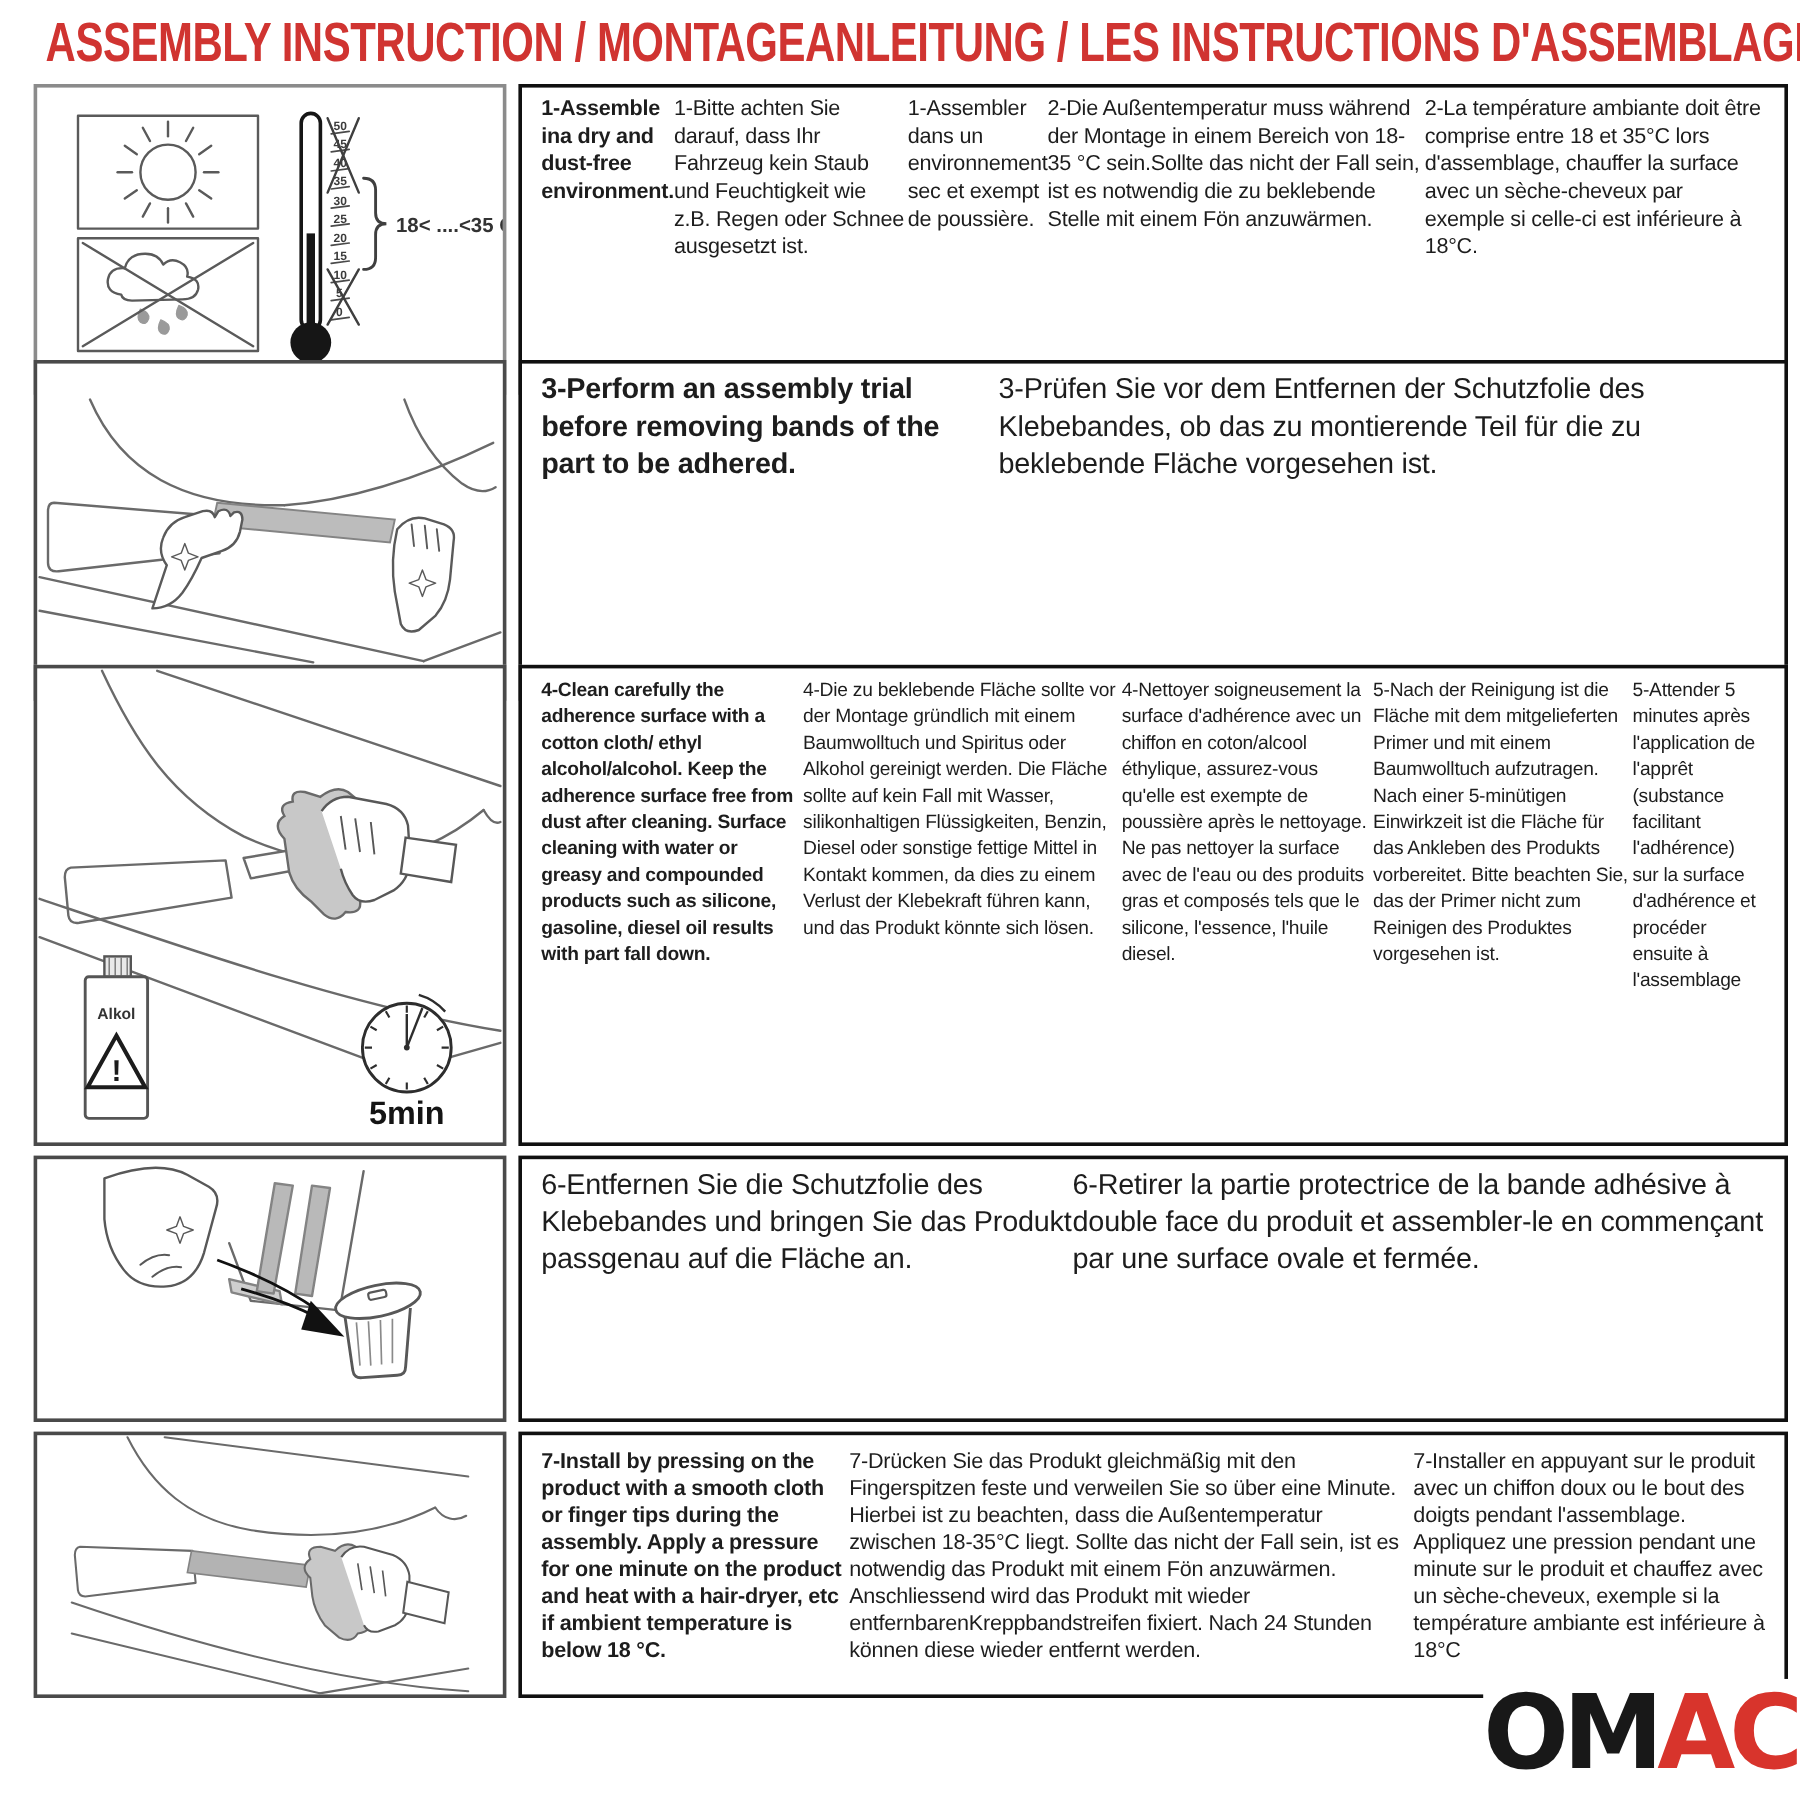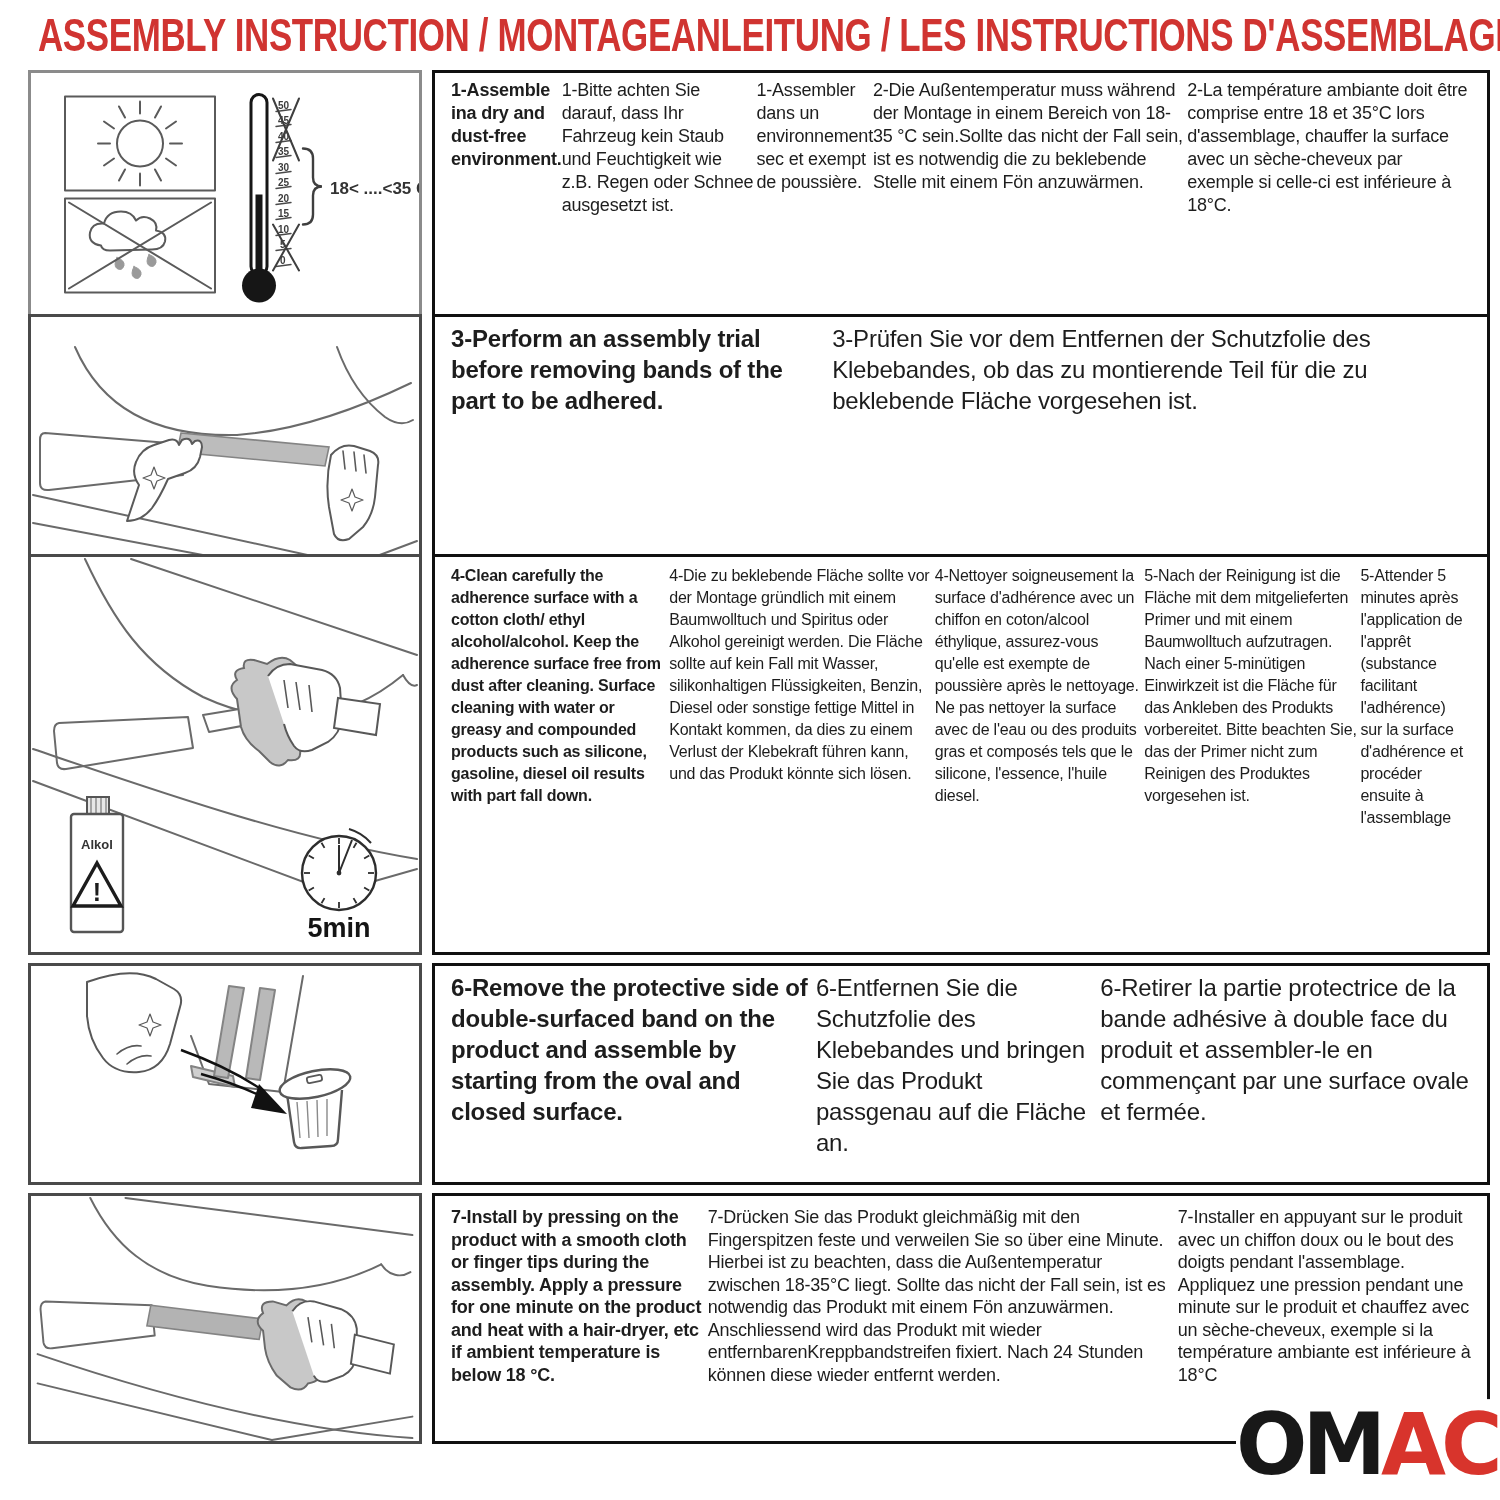--- a/index.html
+++ b/index.html
@@ -117,21 +117,21 @@
     </div>
     <div class="textbox txt-sm">
       <p class="b">1-Assemble ina dry and dust-free environment.</p>
       <p>1-Bitte achten Sie darauf, dass Ihr Fahrzeug kein Staub und Feuchtigkeit wie z.B. Regen oder Schnee ausgesetzt ist.</p>
       <p>1-Assembler dans un environnement sec et exempt de poussière.</p>
       <p>2-Die Außentemperatur muss während der Montage in einem Bereich von 18-35 °C  sein.Sollte das nicht der Fall sein, ist es notwendig die zu beklebende Stelle mit einem Fön anzuwärmen.</p>
       <p>2-La température ambiante doit être comprise entre 18 et 35°C lors d'assemblage, chauffer la surface avec un sèche-cheveux par exemple si celle-ci est inférieure à 18°C.</p>
     </div>
   </section>
 
-  <section class="row" style="top:314px;height:284px">
+  <section class="row" style="top:300px;height:284px">
     <div class="imgbox">
       <svg viewBox="0 0 388 222">
         <g stroke="#6a6a6a" stroke-width="2" fill="none" stroke-linecap="round" stroke-linejoin="round">
           <path d="M44,2 C70,62 122,92 206,90"></path>
           <path d="M206,90 C262,86 322,66 380,38"></path>
           <path d="M306,2 C316,30 332,55 354,72 C364,79 374,80 382,75"></path>
           <path d="M14,88 Q9,88 9,95 L9,138 Q9,146 18,145 L152,130 L150,99 Z"></path>
           <path d="M2,150 L322,220"></path>
           <path d="M2,178 L230,221"></path>
           <path d="M322,220 L386,196"></path>
@@ -233,27 +233,26 @@
           </g>
         </g>
         <g>
           <path d="M150,84 Q200,102 234,126" fill="none" stroke="#111" stroke-width="2.4"></path>
           <path d="M170,108 Q206,118 234,132" fill="none" stroke="#111" stroke-width="2.4"></path>
           <polygon points="256,148 228,118 220,142" fill="#111"></polygon>
         </g>
       </svg>
     </div>
     <div class="textbox txt-lg center">
-      <p class="b">6-Remove the protective side of double-surfaced band on the product and assemble by starting from the oval and closed surface.</p>
       <p>6-Entfernen Sie die Schutzfolie des Klebebandes und bringen Sie das Produkt passgenau auf die Fläche an.</p>
       <p>6-Retirer la partie protectrice de la bande adhésive à double face du produit et assembler-le en commençant par une surface ovale et fermée.</p>
     </div>
   </section>
 
-  <section class="row" style="top:1193px;height:251px">
+  <section class="row" style="top:1193px;height:222px">
     <div class="imgbox">
       <svg viewBox="0 0 388 251">
         <g stroke="#6a6a6a" stroke-width="2" fill="none" stroke-linecap="round" stroke-linejoin="round">
           <path d="M56,2 C80,50 116,82 176,92 C242,102 302,96 354,70"></path>
           <path d="M92,2 L386,40"></path>
           <path d="M354,70 C362,82 374,84 384,78"></path>
           <path d="M10,108 Q5,109 5,116 L8,150 Q9,157 17,156 L122,143 L119,112 Z"></path>
           <path d="M2,162 C120,202 262,240 386,248"></path>
           <path d="M2,192 L242,250"></path>
           <path d="M242,250 L386,226"></path>

